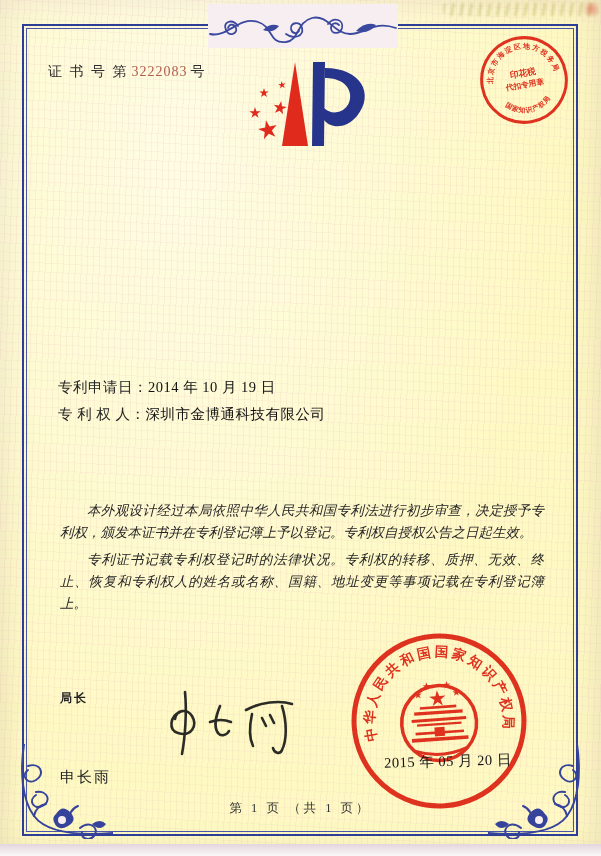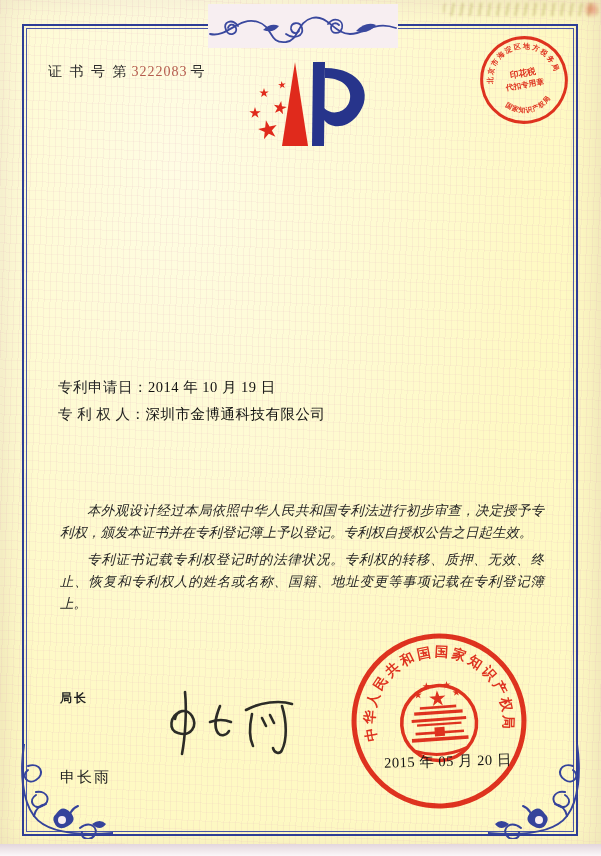--- a/index.html
+++ b/index.html
@@ -229,15 +229,16 @@
         <rect x="83" y="94" width="10" height="9"></rect>
         <rect x="64" y="98" width="48" height="2.6"></rect>
         <rect x="60" y="104" width="56" height="3.5"></rect>
       </g>
       <path d="M62,116 Q88,126 114,116" fill="none" stroke="#de2417" stroke-width="3"></path>
     </g>
   </svg>
 
   <div class="abs seal-date">2015 年 05 月 20 日</div>
 
+  <div class="abs footer">第 1 页 （共 1 页）</div>
 
   <div class="abs bottom-edge"></div>
 </div>
 
 </body></html>

